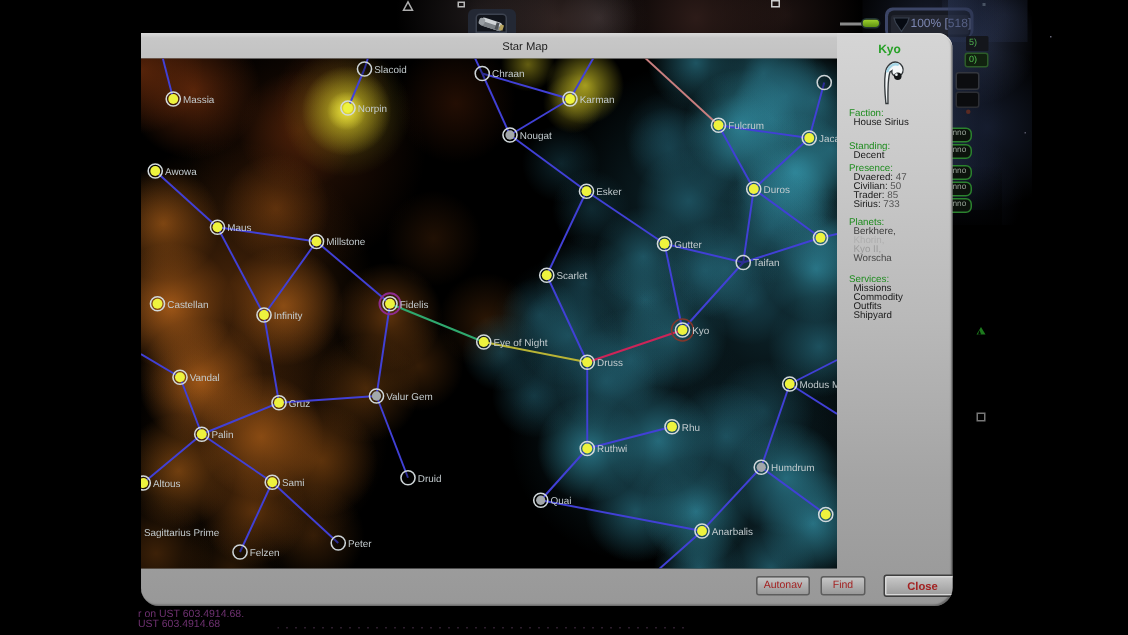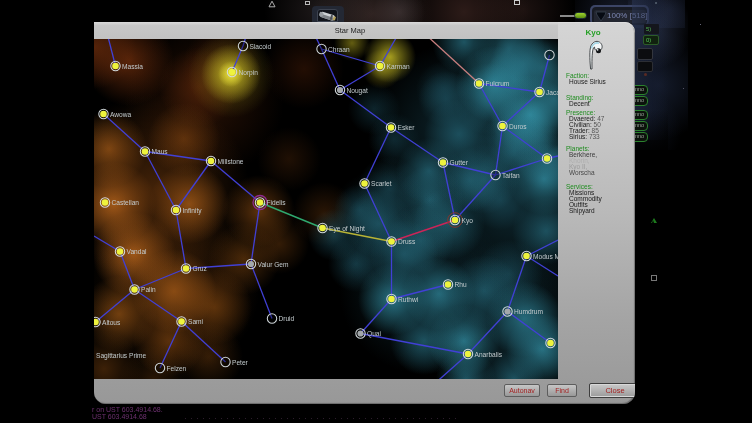--- a/index.html
+++ b/index.html
@@ -357,15 +357,15 @@
 <div class="abs" style="left:475px;top:141.3px;font-size:6.5px;color:#1a1a1a;"><span style="color:#9c9c9c">Kyo II,</span></div>
 <div class="abs" style="left:475px;top:147.3px;font-size:6.5px;color:#1a1a1a;"><span style="color:#474747">Worscha</span></div>
 <div class="abs" style="left:472px;top:160.5px;font-size:6.5px;color:#1e8c1e;">Services:</div>
 <div class="abs" style="left:475px;top:167.3px;font-size:6.5px;color:#1a1a1a;">Missions</div>
 <div class="abs" style="left:475px;top:173.3px;font-size:6.5px;color:#1a1a1a;">Commodity</div>
 <div class="abs" style="left:475px;top:179.3px;font-size:6.5px;color:#1a1a1a;">Outfits</div>
 <div class="abs" style="left:475px;top:185.3px;font-size:6.5px;color:#1a1a1a;">Shipyard</div>
 
       <div class="abs" style="left:410px;top:362px;width:36px;height:13px;border:1px solid #5d5d5d;border-radius:2px;background:linear-gradient(#c6c6c6,#989898);color:#a32222;font-size:7px;text-align:center;line-height:11.5px;">Autonav</div>
       <div class="abs" style="left:453px;top:362px;width:30px;height:13px;border:1px solid #5d5d5d;border-radius:2px;background:linear-gradient(#c6c6c6,#989898);color:#a32222;font-size:7px;text-align:center;line-height:11.5px;">Find</div>
-      <div class="abs" style="left:495px;top:361px;width:52px;height:15px;border:1px solid #3e3e3e;border-radius:2px;background:linear-gradient(#cacaca,#9a9a9a);box-shadow:inset 0 0 0 1px #d8d8d8;color:#a32222;font-size:7.5px;text-align:center;line-height:13.5px;">Close</div>
+      <div class="abs" style="left:495px;top:361px;width:52px;height:15px;border:1px solid #3e3e3e;border-radius:2px;background:linear-gradient(#cacaca,#9a9a9a);box-shadow:inset 0 0 0 1px #d8d8d8;color:#a32222;font-size:7.5px;text-align:center;line-height:13.5px;font-weight:bold;">Close</div>
   </div>
 </div>
 
 </body></html>

